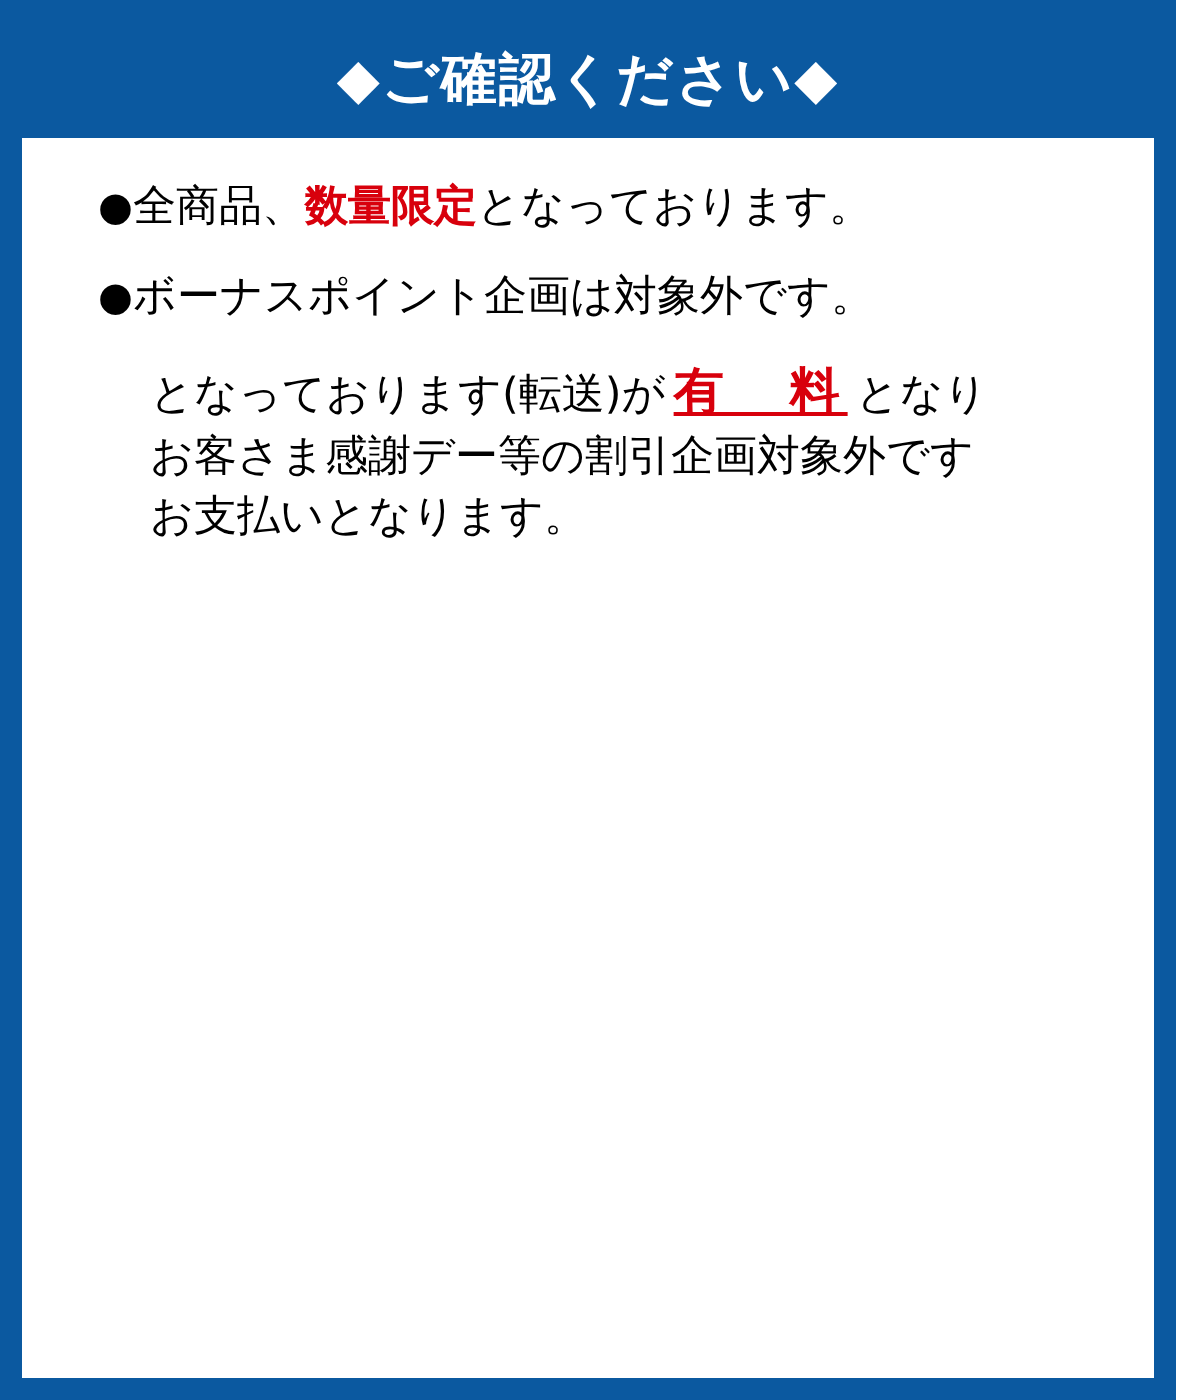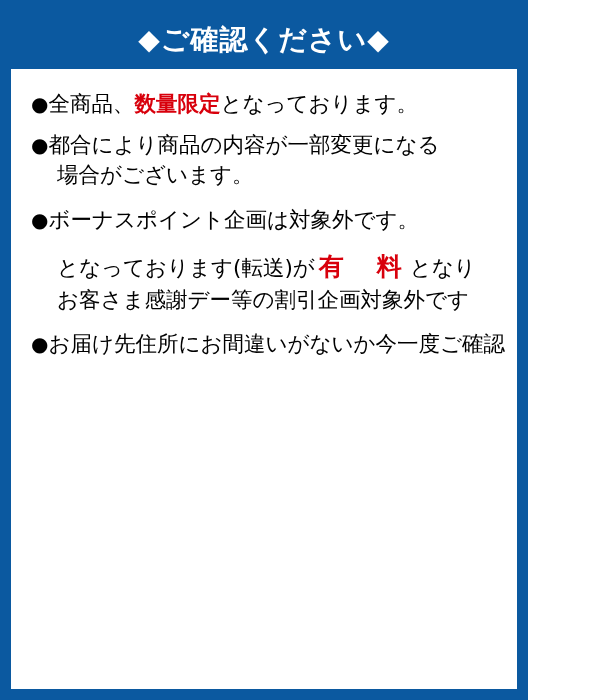--- a/index.html
+++ b/index.html
@@ -8,21 +8,21 @@
   }
   body {
     width: 600px;
     height: 700px;
     background: #ffffff;
     font-family: "DejaVu Sans", "Liberation Sans", sans-serif;
     -webkit-font-smoothing: antialiased;
   }
   .notice-card {
     position: relative;
-    width: 528px;
+    width: 588px;
     height: 700px;
     box-sizing: border-box;
     background: #ffffff;
     border: 11px solid #0b59a0;
     overflow: hidden;
   }
   .header-band {
     position: absolute;
     top: 0;
     left: 0;
@@ -40,21 +40,21 @@
     letter-spacing: 1px;
     line-height: 1;
     white-space: nowrap;
   }
   .body-area {
     position: absolute;
     top: 58px;
     left: 0;
     right: 0;
     bottom: 0;
-    padding: 20px 18px 0 20px;
+    padding: 20px 18px 0 38px;
     box-sizing: border-box;
   }
   .item {
     margin-bottom: 12px;
   }
   .line {
     font-size: 21.5px;
     line-height: 1.42;
     color: #000000;
     white-space: nowrap;
@@ -69,47 +69,44 @@
   .red {
     color: #d8000c;
     font-weight: bold;
   }
   .red-big {
     color: #d8000c;
     font-weight: bold;
     font-size: 25px;
     letter-spacing: 4px;
     padding: 0 4px;
+    text-decoration: underline;
   }
   .gap-sm { margin-bottom: 10px; }
   .gap-md { margin-bottom: 14px; }
 </style>
 </head>
 <body>
 
 <div class="notice-card">
   <div class="header-band">
     <div class="header-title">◆ご確認ください◆</div>
   </div>
   <div class="body-area">
     <div id="items-container">
         <div class="item gap-sm">
           <div class="line"><span class="bullet">●</span><span>全商品、</span><span class="red">数量限定</span><span>となっております。</span></div>
         </div>
         <div class="item gap-md">
-          <div class="line"><span class="bullet">●</span><span>都合により商品の内容が一部変更になる</span></div>
-          <div class="line indent"><span>場合がございます。</span></div>
-        </div>
-        <div class="item gap-md">
         </div>
         <div class="item gap-md">
           <div class="line"><span class="bullet">●</span><span>ボーナスポイント企画は対象外です。</span></div>
         </div>
         <div class="item gap-md">
           <div class="line indent"><span>となっております(転送)が</span><span class="red-big">有　料</span><span>となり</span></div>
           <div class="line indent"><span>お客さま感謝デー等の割引企画対象外です</span></div>
+          <div class="line indent"><span>お支払いとなります。</span></div>
         </div>
         <div class="item gap-sm">
-          <div class="line"><span class="bullet">●</span><span>お届け先住所にお間違いがないか今一度ご確認</span></div>
         </div>
       </div>
   </div>
 </div>
 
 </body></html>

